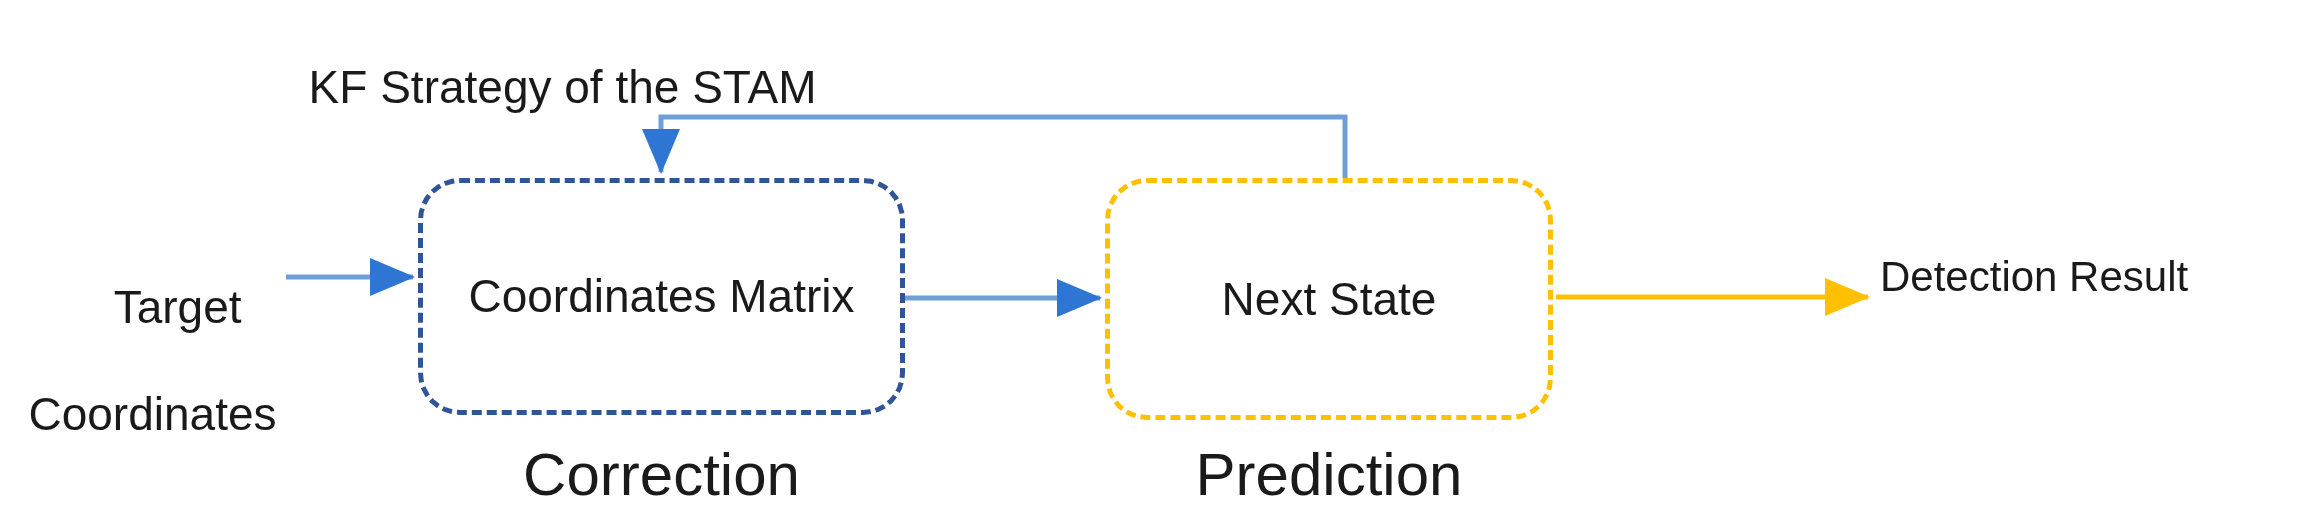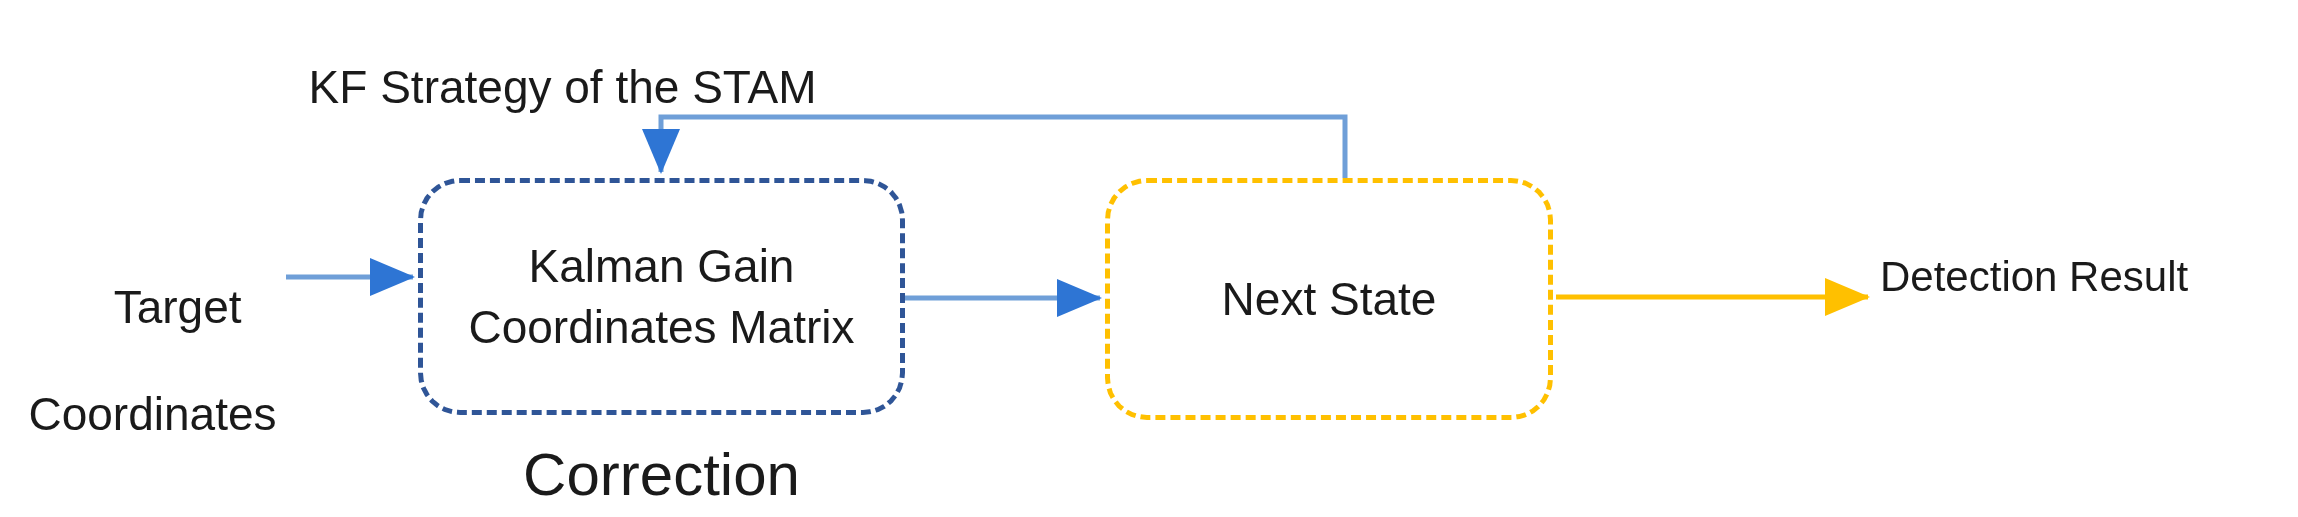--- a/index.html
+++ b/index.html
@@ -158,27 +158,27 @@
   <div class="txt diagram-title">
     <span class="diagram-title-inner">KF Strategy of the STAM</span>
   </div>
 
   <div class="txt label-target">
     <span class="l1">Target</span>
     <span class="l2">Coordinates</span>
   </div>
 
   <div class="node-box" id="box-correction">
-    <span class="node-line">Kalman Gain</span>
     <span class="node-line">Coordinates Matrix</span>
   </div>
   <div class="txt caption" id="caption-correction">Correction</div>
 
   <div class="node-box" id="box-prediction">
     <span class="node-line">Next State</span>
   </div>
+  <div class="txt caption" id="caption-prediction">Prediction</div>
 
   <div class="txt label-edge-yellow">
   </div>
 
   <div class="txt label-detection">Detection Result</div>
 
 </div>
 
 </body></html>

